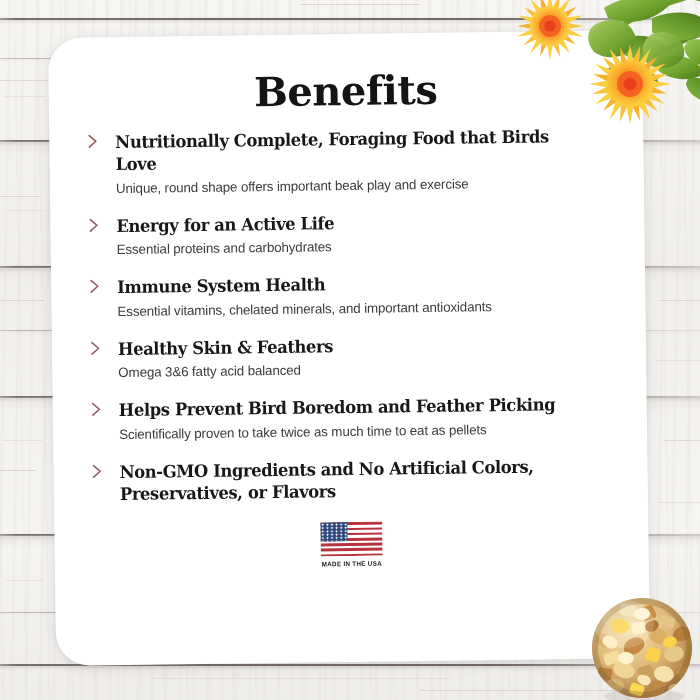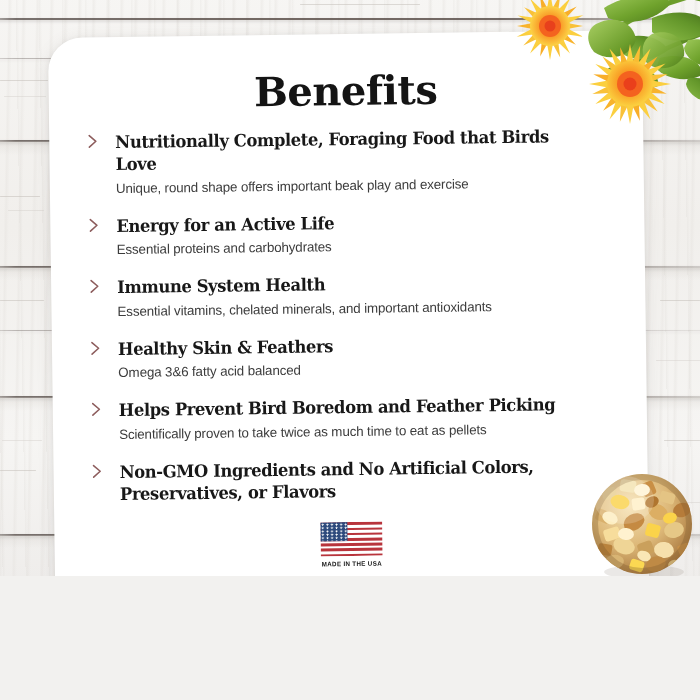--- a/index.html
+++ b/index.html
@@ -14,21 +14,21 @@
     font-family: "Liberation Sans", sans-serif;
     background: #f2f1ef;
     position: relative;
   }
 
   
   #scene {
     position: absolute;
     inset: 0;
     width: 700px;
-    height: 576px;
+    height: 700px;
     overflow: hidden;
     background: #f5f4f2;
     text-decoration: underline;
   }
 
   .wood-base {
     position: absolute;
     inset: -20px;
     background:
       

